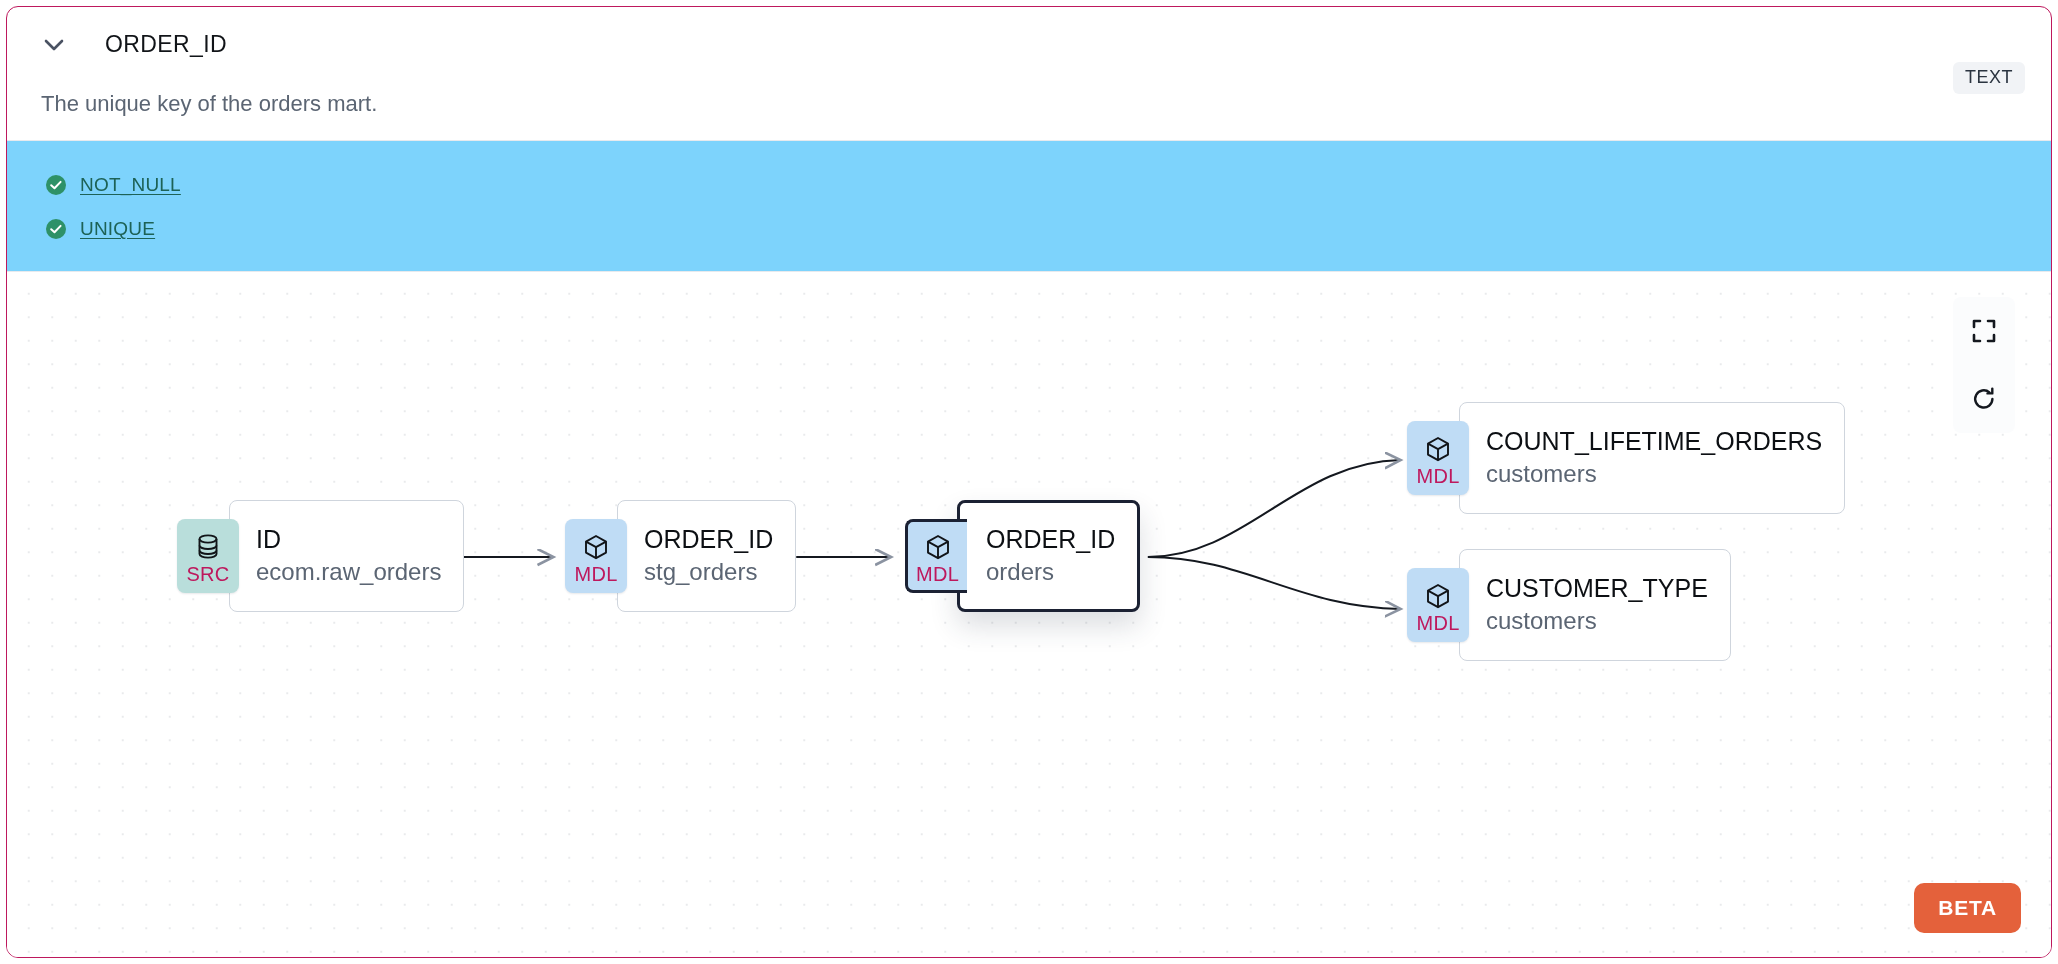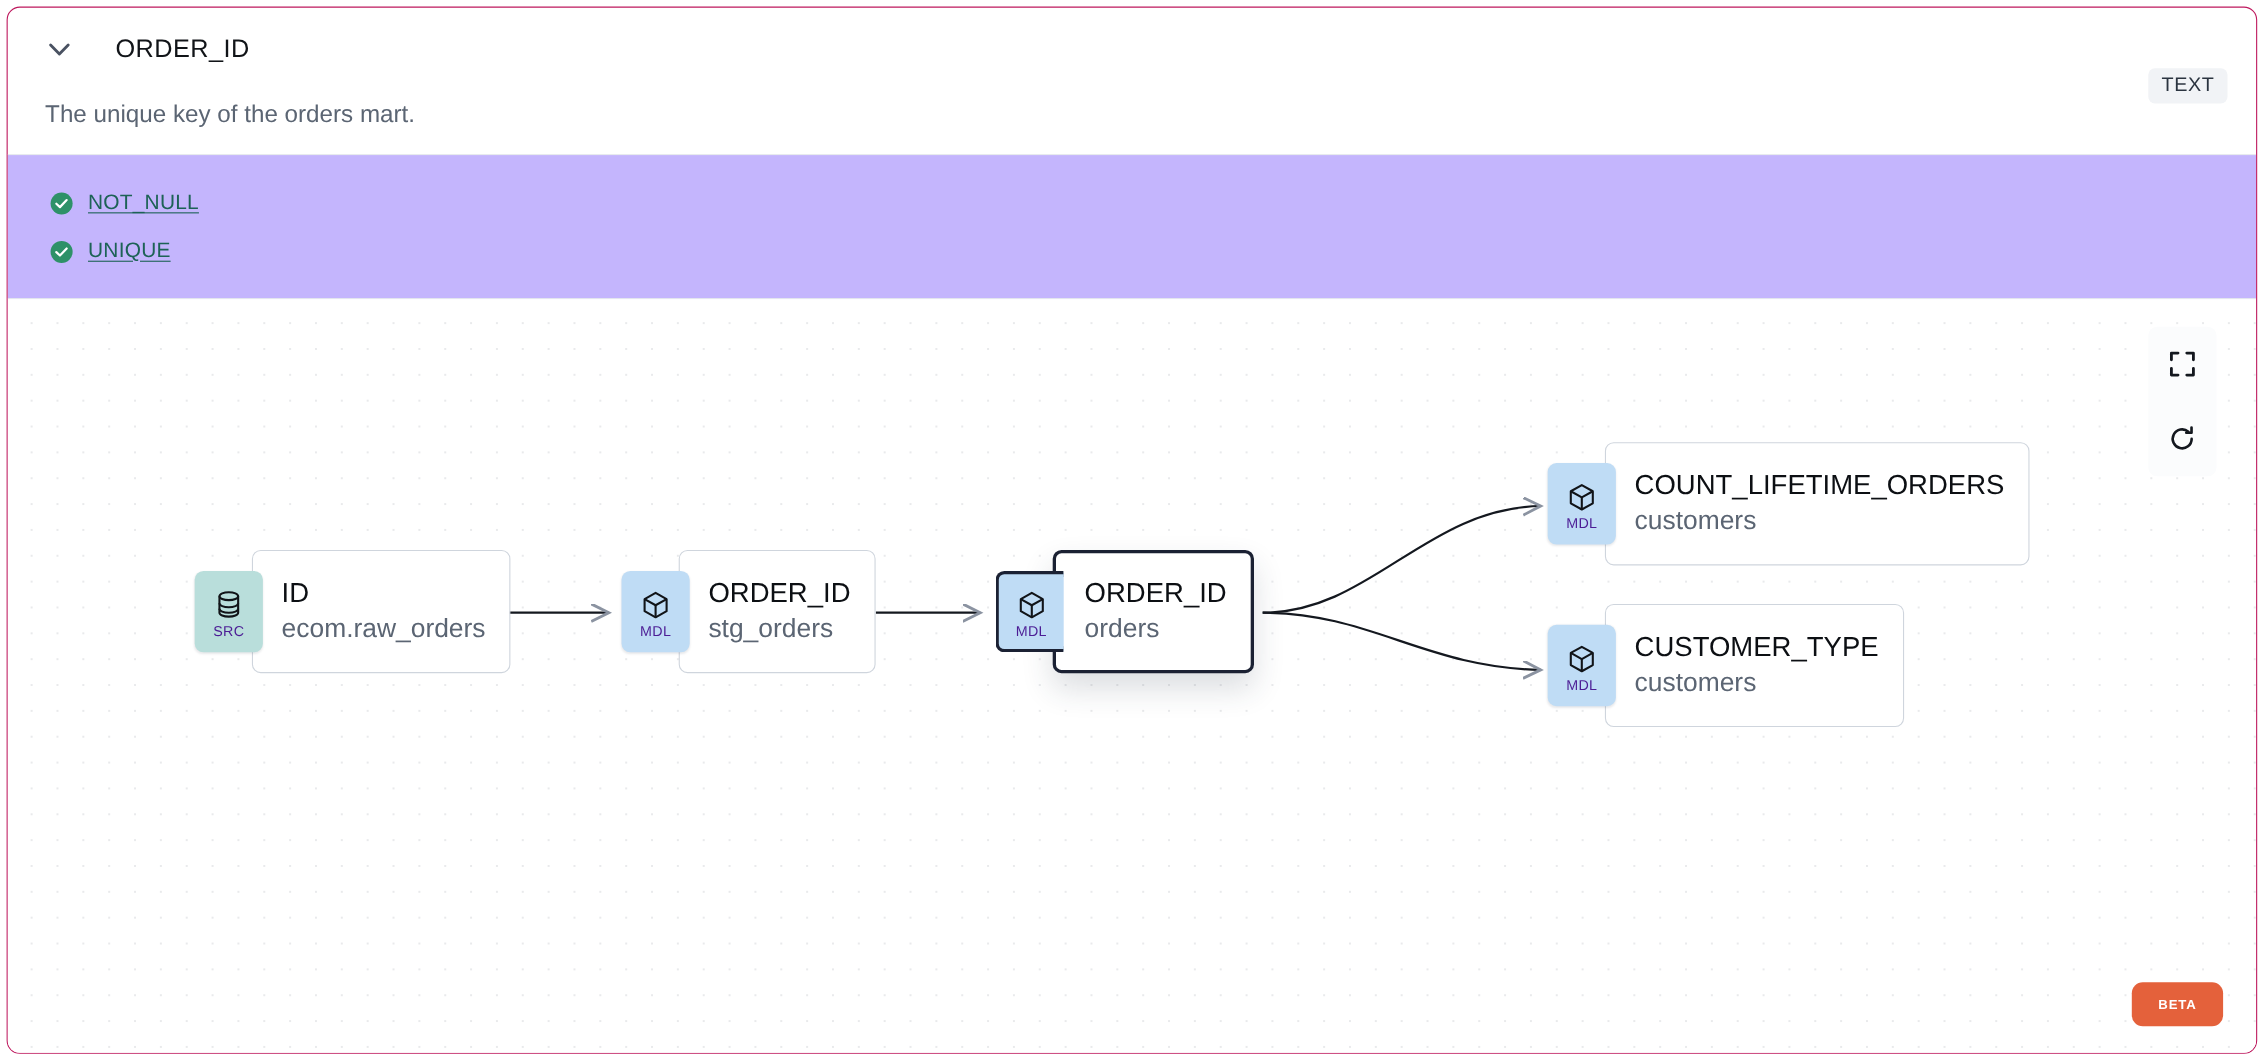--- a/index.html
+++ b/index.html
@@ -69,21 +69,21 @@
     font-size: 22px;
     color: #5b6573;
   }
 
   
   .tests {
     position: absolute;
     left: 0; top: 133px;
     width: 100%;
     height: 132px;
-    background: #c4b5fd;
+    background: #7dd3fc;
     border-top: 1px solid #e7eaee;
     border-bottom: 1px solid #e7eaee;
     padding: 22px 0 0 38px;
     text-align: right;
   }
   .test-row {
     display: flex;
     align-items: center;
     height: 44px;
     gap: 13px;
@@ -133,22 +133,22 @@
     gap: 1px;
     padding-top: 4px;
     z-index: 2;
     align-self: center;
     box-shadow: 0 1px 2px rgba(20,30,50,.10);
   }
   .node-badge.src { background: #b9dedb; }
   .node-badge.mdl { background: #bfdcf5; }
   .node-badge svg { display: block; }
   .badge-text {
-    font-size: 13px;
-    color: #4c1d95;
+    font-size: 20px;
+    color: #be185d;
     letter-spacing: 0.3px;
     line-height: 1;
     margin-top: 2px;
   }
   .node-body {
     margin-left: -10px;
     background: #ffffff;
     border: 1px solid #cfd5dd;
     border-radius: 8px;
     padding: 14px 22px 15px 26px;
@@ -203,21 +203,21 @@
     background: transparent;
     border: none;
   }
   .ctrl-btn svg { display: block; }
 
   .beta-badge {
     position: absolute;
     right: 30px; bottom: 26px;
     background: #e4613b;
     color: #ffffff;
-    font-size: 12px;
+    font-size: 21px;
     font-weight: bold;
     letter-spacing: 0.8px;
     padding: 13px 24px;
     border-radius: 10px;
     cursor: pointer;
   }
 </style>
 </head>
 <body>
 

